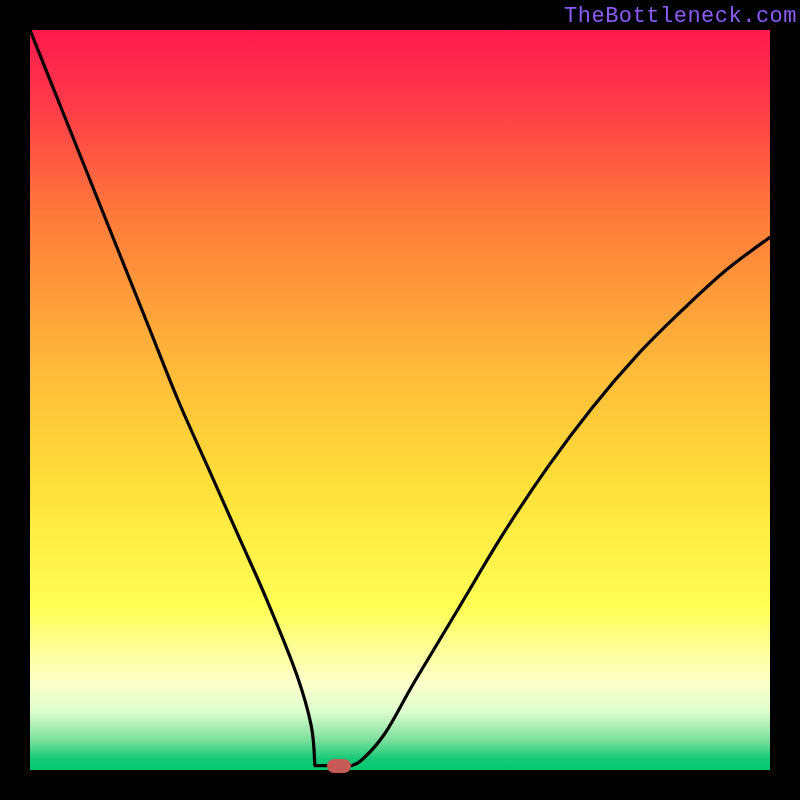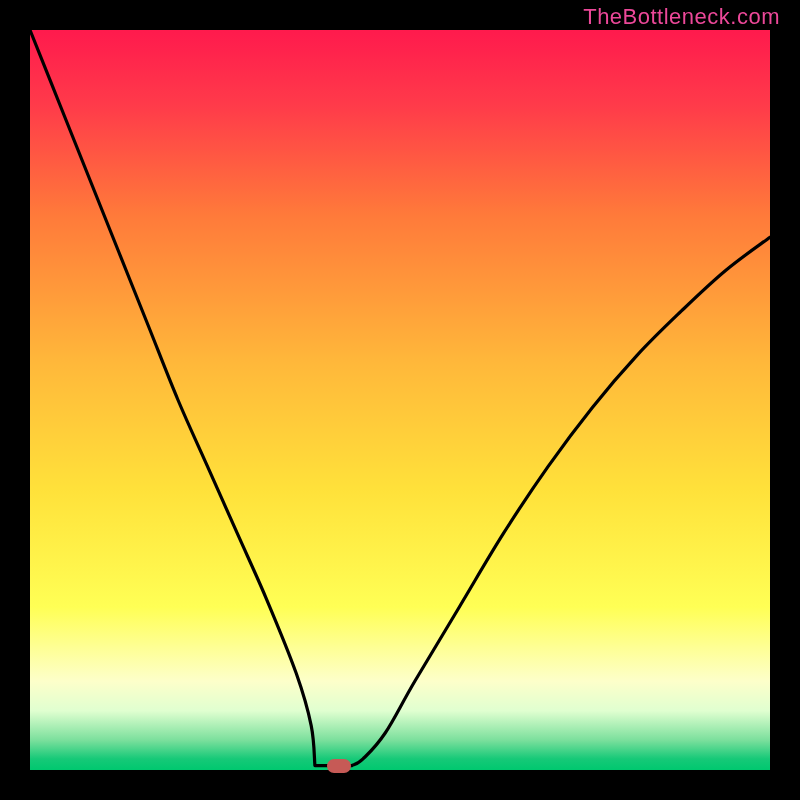--- a/index.html
+++ b/index.html
@@ -23,26 +23,26 @@
     position: absolute;
     left: 30px;
     top: 30px;
     width: 740px;
     height: 740px;
     
   }
   .watermark {
     position: absolute;
     top: 4px;
-    right: 20px;
-    color: #ec4899;
+    right: 3px;
+    color: #8b5cf6;
     font-size: 22px;
     font-weight: 500;
     letter-spacing: 0.5px;
-    font-family: Liberation Sans, sans-serif;
+    font-family: Liberation Mono, monospace;
   }
   svg.curve {
     position: absolute;
     left: 0;
     top: 0;
     width: 740px;
     height: 740px;
     overflow: visible;
   }
   .marker {

